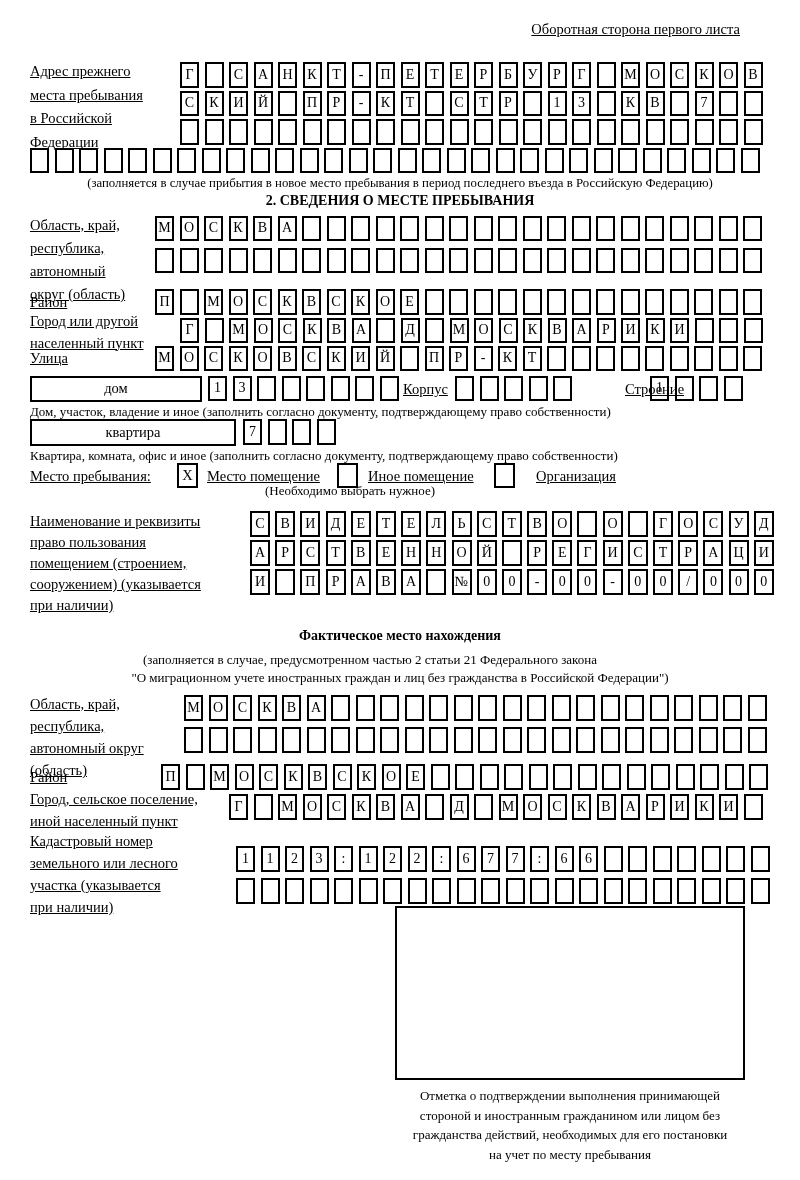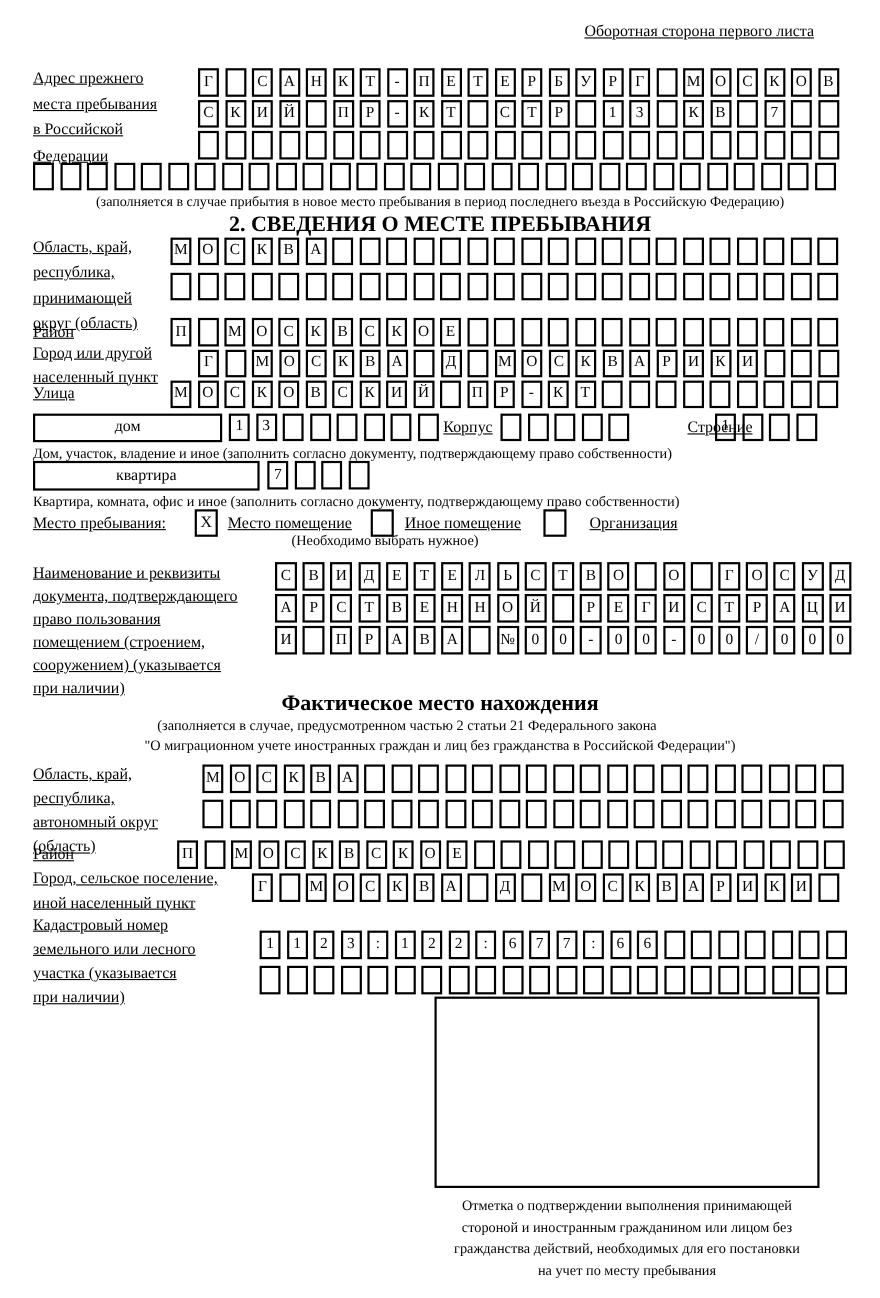--- a/index.html
+++ b/index.html
@@ -6,21 +6,21 @@
   body {
     width:800px; height:1180px; background:#ffffff; position:relative;
     font-family:"Liberation Serif", serif; color:#000;
     overflow:hidden;
   }
   .abs { position:absolute; }
   .label { font-size:14.5px; line-height:23px; white-space:nowrap;text-decoration:underline; }
   .label div { white-space:nowrap; }
   .caption { font-size:12.8px; white-space:nowrap; }
   .center { text-align:center; }
-  .title { font-size:20px; font-weight:bold; }
+  .title { font-size:14px; font-weight:bold; }
   .cells { display:flex; gap:5.5px; }
   .cells.wide { gap:5.2px; }
   .cell {
     width:19px; height:25.5px; border:2px solid #000; box-sizing:border-box;
     display:flex; align-items:center; justify-content:center;
     font-size:14px; font-family:"Liberation Serif", serif; flex:none;
   }
   .cells.wide .cell { width:20px; }
   .cbox {
     width:21px; height:25.5px; border:2px solid #000; box-sizing:border-box;
@@ -156,21 +156,21 @@
     <div class="cell"></div>
     <div class="cell"></div>
   </div>
 <div class="abs caption center" style="left:0; top:176px; width:800px;">(заполняется в случае прибытия в новое место пребывания в период последнего въезда в Российскую Федерацию)</div>
 
 <div class="abs title center" style="left:0; top:193px; width:800px;">2. СВЕДЕНИЯ О МЕСТЕ ПРЕБЫВАНИЯ</div>
 
 <div class="abs label" style="left:30px; top:214px;">
   <div>Область, край,</div>
   <div>республика,</div>
-  <div>принимающей</div>
+  <div>автономный</div>
   <div>округ (область)</div>
 </div>
 <div class="abs cells" style="left:155px; top:215.5px;">
     <div class="cell">М</div>
     <div class="cell">О</div>
     <div class="cell">С</div>
     <div class="cell">К</div>
     <div class="cell">В</div>
     <div class="cell">А</div>
     <div class="cell"></div>
@@ -351,21 +351,20 @@
 <div class="abs cbox" style="left:177px; top:462.5px;">X</div>
 <div class="abs label" style="left:207px; top:465px;">Место помещение</div>
 <div class="abs cbox" style="left:337px; top:462.5px;"></div>
 <div class="abs label" style="left:368px; top:465px;">Иное помещение</div>
 <div class="abs cbox" style="left:494px; top:462.5px;"></div>
 <div class="abs label" style="left:536px; top:465px;">Организация</div>
 <div class="abs caption center" style="left:150px; top:483px; width:400px; font-size:13px;">(Необходимо выбрать нужное)</div>
 
 <div class="abs label lh21" style="left:30px; top:511px;">
   <div>Наименование и реквизиты</div>
-  <div>документа, подтверждающего</div>
   <div>право пользования</div>
   <div>помещением (строением,</div>
   <div>сооружением) (указывается</div>
   <div>при наличии)</div>
 </div>
 <div class="abs cells wide" style="left:250px; top:511px;">
     <div class="cell">С</div>
     <div class="cell">В</div>
     <div class="cell">И</div>
     <div class="cell">Д</div>

